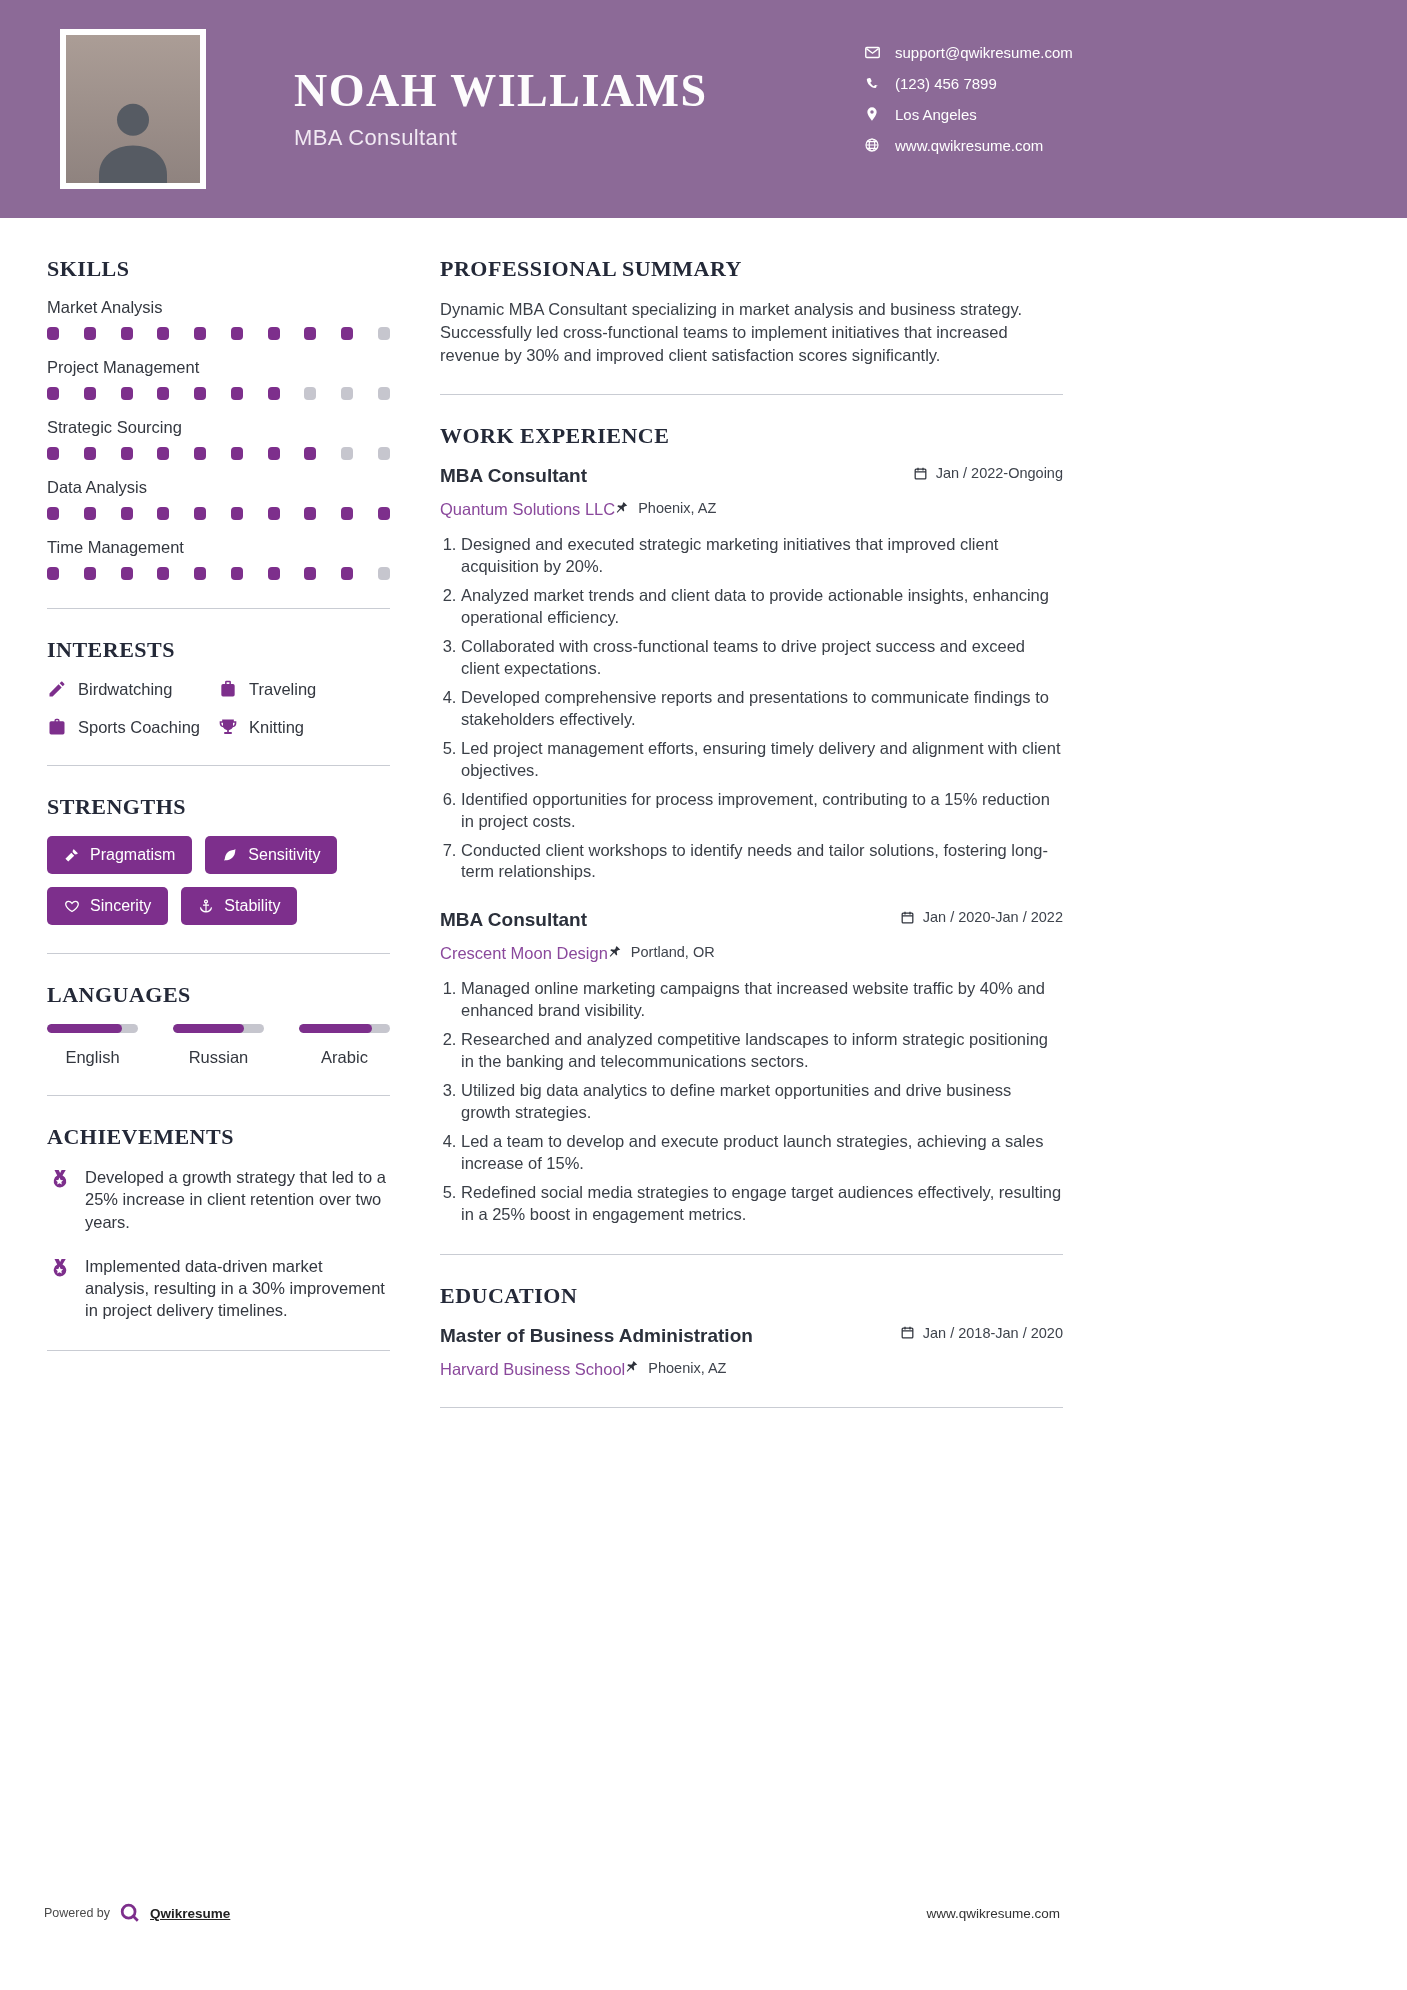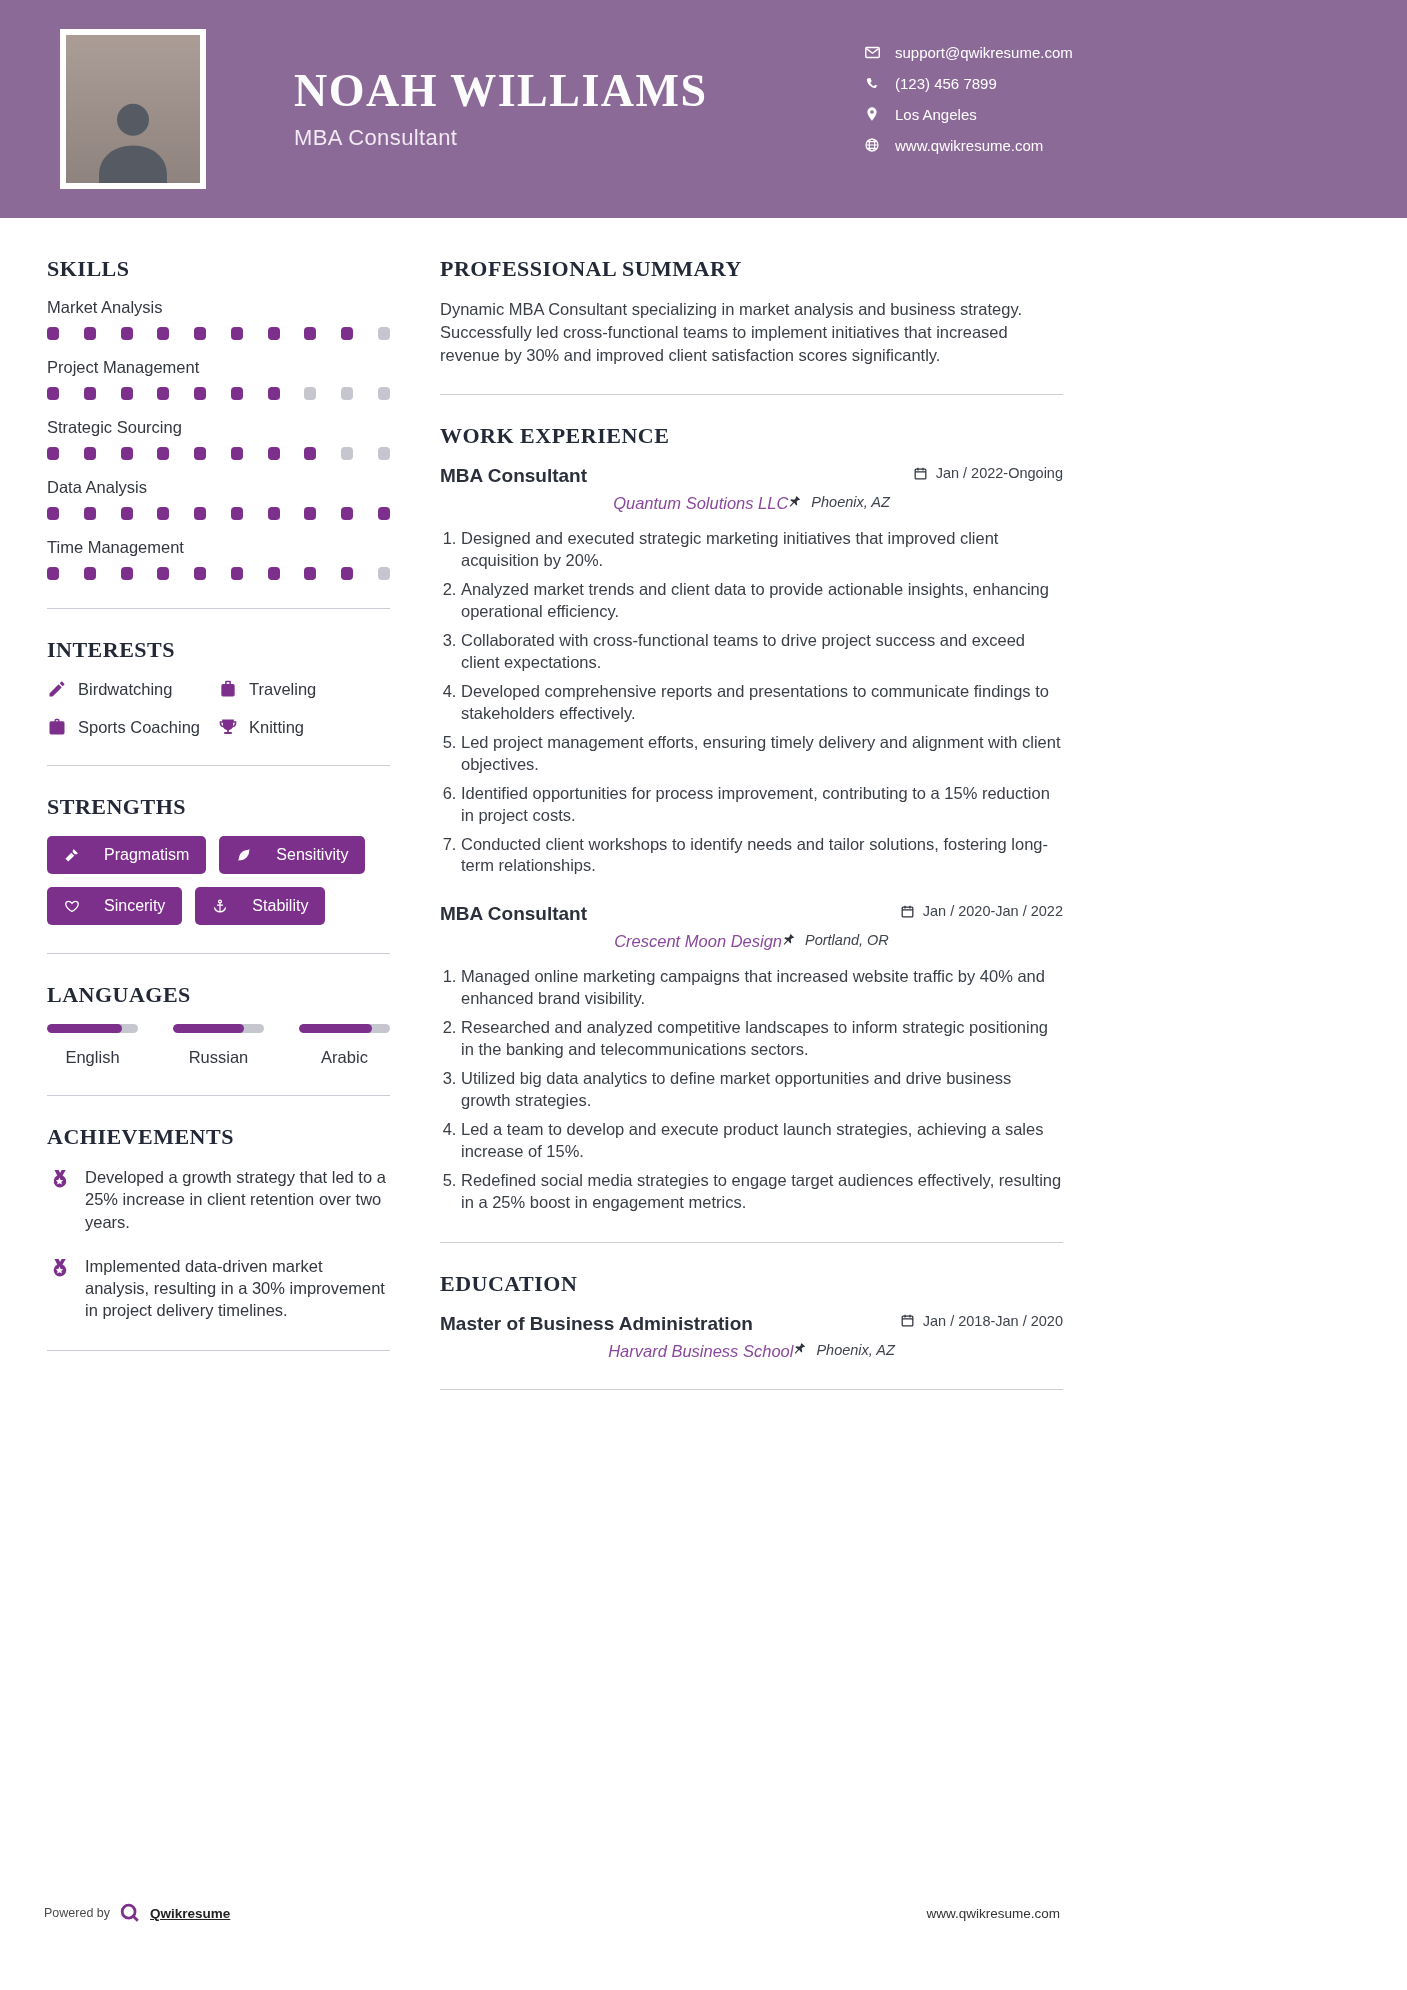--- a/index.html
+++ b/index.html
@@ -63,41 +63,41 @@
   .dot{width:12px;height:13px;border-radius:4px;background:#c6c6ce;}
   .dot.filled{background:var(--accent,#7d2f8c);}
   
   .interest-grid{display:grid;grid-template-columns:171px 1fr;row-gap:18px;}
   .interest-item{display:flex;align-items:center;gap:11px;font-size:16.5px;color:#33373f;}
   .interest-item .iicon{width:20px;height:20px;color:var(--accent,#7d2f8c);display:inline-flex;flex:0 0 auto;}
   
   .chips{display:flex;flex-wrap:wrap;gap:13px;}
   .chip{
     background:var(--accent,#7d2f8c);color:#fff;border-radius:5px;
-    padding:10px 17px;font-size:16px;display:flex;align-items:center;gap:24px;
+    padding:10px 17px;font-size:16px;display:flex;align-items:center;gap:10px;
   }
   .chip .sicon{width:16px;height:16px;display:inline-flex;flex:0 0 auto;}
   
   .langs{display:flex;gap:35px;}
   .lang{width:96px;text-align:center;}
   .bar{height:9px;border-radius:5px;background:#c6c6ce;overflow:hidden;}
   .bar-fill{height:100%;background:var(--accent,#7d2f8c);border-radius:5px;}
   .lang-name{margin-top:15px;font-size:16.5px;color:#33373f;}
   
   .ach-item{display:flex;gap:13px;margin-bottom:22px;}
   .ach-item .aicon{width:25px;height:25px;color:var(--accent,#7d2f8c);flex:0 0 auto;margin-top:2px;}
   .ach-text{font-size:16.5px;line-height:1.35;color:#33373f;}
   
   .summary-text{font-size:16.5px;line-height:1.38;color:#3a3f47;margin:0;}
   .job{margin-bottom:26px;}
   .job-head{display:flex;justify-content:space-between;align-items:flex-start;}
   .job-name{font-size:19px;font-weight:700;color:#2b303b;}
   .meta{display:flex;align-items:center;gap:8px;font-size:14.5px;color:#3e434c;white-space:nowrap;}
   .meta .micon{width:15px;height:15px;display:inline-flex;color:#2f333c;flex:0 0 auto;}
-  .job-sub{display:flex;justify-content:center;align-items:flex-start;margin-top:7px;font-style:italic;}
+  .job-sub{display:flex;justify-content:flex-start;align-items:flex-start;margin-top:13px;}
   .company{font-size:16.5px;color:var(--link,#8a489c);}
   ol.points{margin:15px 0 0 0;padding-left:21px;}
   ol.points li{font-size:16.5px;line-height:1.33;color:#3a3f47;margin-bottom:7px;}
   .edu-note{font-size:16.5px;color:#3a3f47;margin-top:12px;}
   
   .footer{
     position:absolute;left:44px;width:1016px;bottom:66px;
     display:flex;justify-content:space-between;align-items:center;
   }
   .footer-left{display:flex;align-items:center;gap:9px;}

